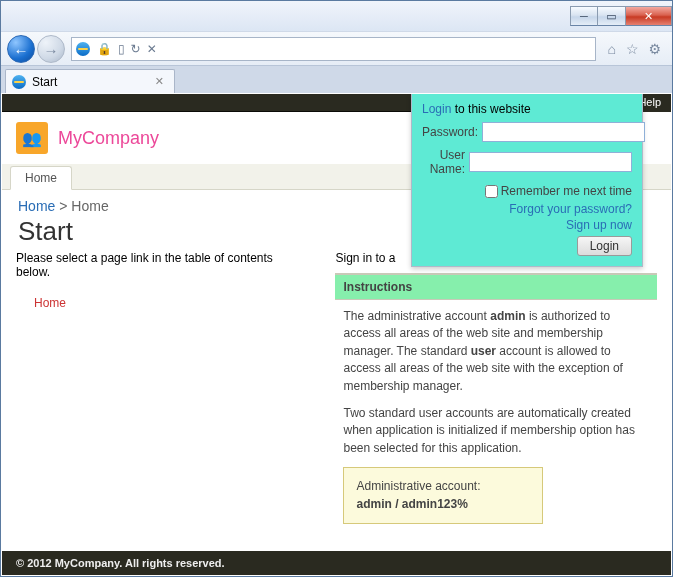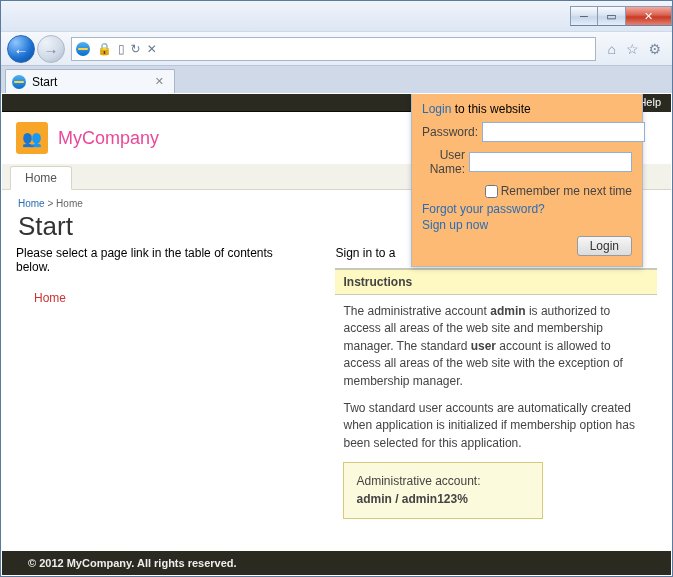--- a/index.html
+++ b/index.html
@@ -32,47 +32,47 @@
   
   .page { position:absolute; left:1px; right:1px; top:93px; bottom:1px; overflow:hidden; background:#fff;}
   .menubar { background:#2a2a20; height:18px; border-bottom:1px solid #0b0b07;}
   .helpbar { position:absolute; top:0; right:0; height:18px; color:#fff; font-size:11px; padding:2px 10px 0; background:#2a2a20;}
   .helpbar span { border-left:1px solid #777; padding-left:6px; margin-left:6px;}
   .brand { display:flex; align-items:center; padding:10px 14px 10px; background:#fff;}
   .logo { width:32px; height:32px; background:#f8a62a; border-radius:3px; display:flex; align-items:center; justify-content:center; color:#fff; font-size:16px;}
   .brand-name { font-size:18px; color:#ec4899; margin-left:10px;}
   .tabsrow { background:#f2f2ea; border-bottom:1px solid #d6d6c8; padding-left:8px; height:26px; display:flex; align-items:flex-end;}
   .ptab { background:#fff; border:1px solid #d6d6c8; border-bottom:1px solid #fff; border-radius:3px 3px 0 0; padding:4px 14px; font-size:12px; color:#555; margin-bottom:-1px;}
-  .crumbs { padding:8px 16px 2px; font-size:10px; color:#666;}
+  .crumbs { padding:8px 16px 2px; font-size:14px; color:#666;}
   .crumbs a { color:#2a6db5; text-decoration:none;}
   h1.title { padding:0 16px 2px; font-size:26px; color:#333; font-weight:normal;}
   .subtext { padding:2px 16px 8px; font-size:12px; color:#000000;}
   .cols { display:flex; padding:0 14px 10px; gap:14px;}
   .col { flex:1; }
   .col.left { flex:0.95; }
-  .panel-h { background:#fef9c3; border-top:2px solid #c9c9b8; border-bottom:1px solid #c9c9b8; padding:5px 8px; font-weight:bold; font-size:12px; color:#444;}
+  .panel-h { background:#86efac; border-top:2px solid #c9c9b8; border-bottom:1px solid #c9c9b8; padding:5px 8px; font-weight:bold; font-size:12px; color:#444;}
   .panel-body { padding:8px; font-size:12px; color:#444; line-height:1.45;}
   .panel-body a.home { color:#c33; text-decoration:none; padding-left:10px;}
   .panel-body p { margin-bottom:10px;}
   .panel-body b { font-weight:bold;}
   .cred-box { border:1px solid #d6c97a; background:#fcfadc; padding:10px 12px; width:200px; font-size:12px; color:#444; }
   .cred-box div { margin-bottom:10px; }
   .cred-box div:last-child { margin-bottom:0;}
-  .footer { position:absolute; bottom:0; left:0; right:0; background:#2a2a20; color:#eee; font-size:11px; padding:6px 26px; font-weight:bold;margin-top:16px;}
+  .footer { position:absolute; bottom:0; left:0; right:0; background:#2a2a20; color:#eee; font-size:11px; padding:6px 14px; font-weight:bold;margin-top:16px;}
 
   
-  .login-pop { position:absolute; top:0; right:28px; width:232px; background:#fdba74; border:1px solid #aeb9c9; border-top:none; padding:8px 10px 10px; box-shadow:0 2px 5px rgba(0,0,0,.2);}
+  .login-pop { position:absolute; top:0; right:28px; width:232px; background:#5eead4; border:1px solid #aeb9c9; border-top:none; padding:8px 10px 10px; box-shadow:0 2px 5px rgba(0,0,0,.2);}
   .login-pop .lp-title { font-size:12px; margin-bottom:6px;}
   .login-pop .lp-title a { color:#2a6db5; text-decoration:none;}
   .login-pop .row { display:flex; align-items:center; margin-bottom:6px;}
   .login-pop .row label { width:74px; text-align:right; font-size:12px; color:#444; padding-right:4px;}
   .login-pop .row input[type=text], .login-pop .row input[type=password] { flex:1; border:1px solid #8fb0d8; height:20px; padding:1px 3px; font-size:12px;}
   .login-pop .remember { text-align:right; font-size:12px; color:#444; padding:2px 0;}
   .login-pop .remember input { vertical-align:middle; margin-right:3px;}
-  .login-pop .links { text-align:left; }
+  .login-pop .links { text-align:right; }
   .login-pop .links a { display:block; color:#2a6db5; text-decoration:none; font-size:12px; margin:2px 0;}
   .login-pop .btnrow { text-align:right; margin-top:4px;}
   .login-pop button { background:linear-gradient(#f6f6f6,#dcdcdc); border:1px solid #9a9a9a; border-radius:3px; padding:2px 12px; font-size:12px; color:#333;}
 </style>
 </head>
 <body>
 
 <div class="window">
   <div class="titlebar">
     <div class="win-btns">

